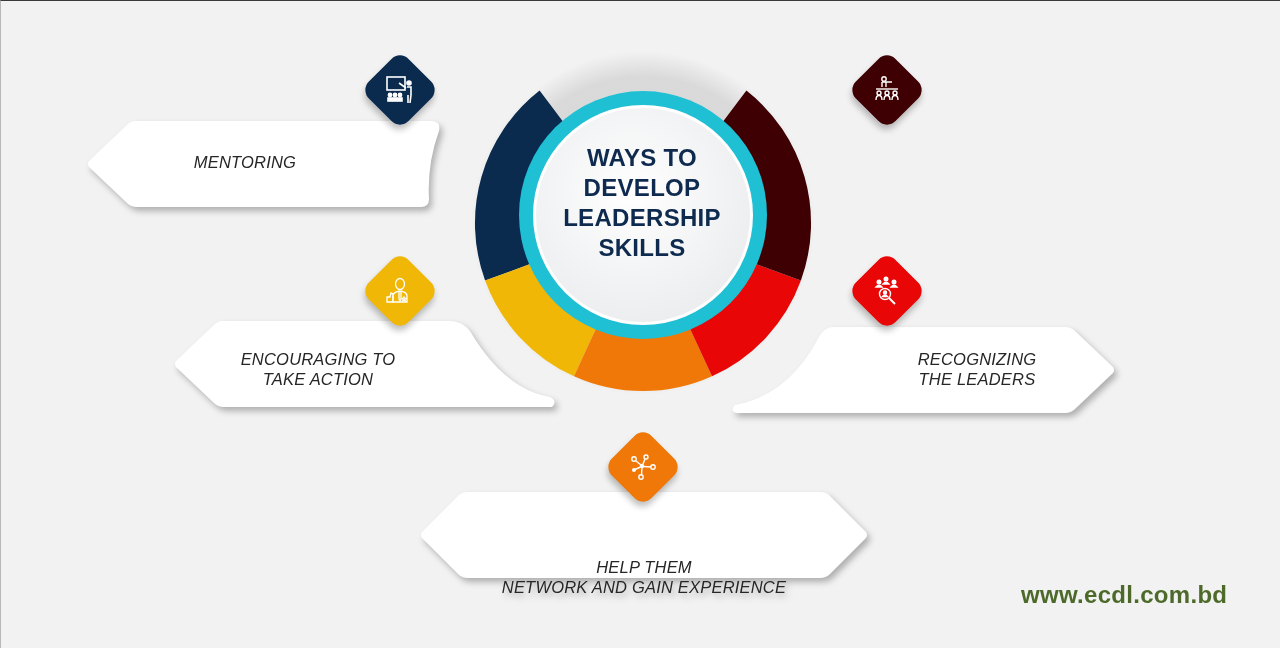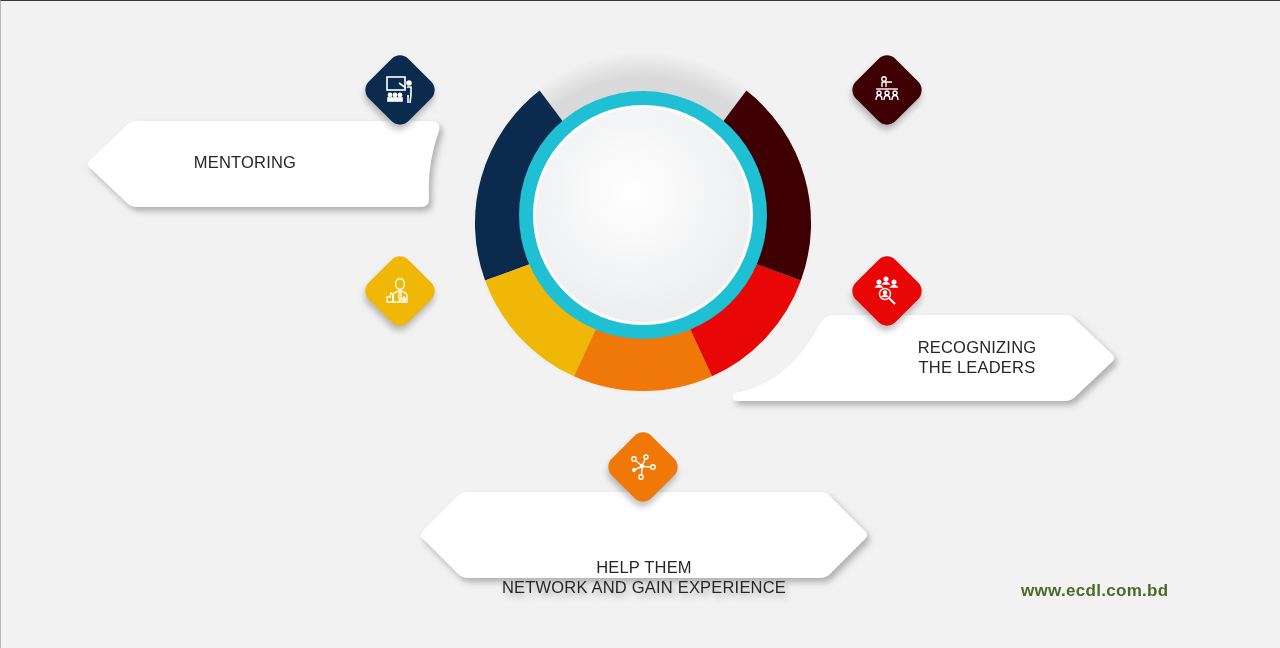--- a/index.html
+++ b/index.html
@@ -12,40 +12,40 @@
     box-sizing: border-box;
   }
   .canvas { position: absolute; inset: 0; }
   .arrow-card {
     position: absolute; background: #ffffff;
     filter: drop-shadow(3px 4px 3px rgba(0,0,0,0.28));
   }
   .arrow-card .shape { position: absolute; inset: 0; }
   .card-text {
     position: absolute; color: #262626; font-size: 16.5px; letter-spacing: 0.2px;
-    line-height: 20px; text-align: center; white-space: pre-line;
+    line-height: 20px; text-align: center; white-space: pre-line; font-style: italic;
   }
   .badge {
     position: absolute; width: 56px; height: 56px; border-radius: 12px;
     transform: rotate(45deg);
     box-shadow: 3px 4px 6px rgba(0,0,0,0.25);
   }
   .badge-icon {
     position: absolute; width: 56px; height: 56px;
     display: flex; align-items: center; justify-content: center;
   }
   .center-title {
     position: absolute; left: 541px; top: 142px; width: 200px;
     text-align: center; color: #0e2a4f; font-weight: 700;
     font-size: 24px; line-height: 30px; letter-spacing: 0.3px;
     white-space: pre-line;
   }
   .website {
     position: absolute; left: 1020px; top: 580px;
-    color: #4d6a2a; font-weight: 700; font-size: 17px; letter-spacing: 0.3px;
+    color: #4d6a2a; font-weight: 700; font-size: 24px; letter-spacing: 0.3px;
   }
 </style>
 </head>
 <body>
 
 <div class="canvas">
 
   <svg style="position:absolute;left:0;top:0" width="1280" height="648" viewBox="0 0 1280 648">
     <defs>
       <radialGradient id="ringShadow" cx="50%" cy="50%" r="50%">
@@ -68,31 +68,42 @@
 
     <path d="M 711.0 375.3 L 686.6 322.5 A 110 110 0 0 0 745.4 259.6 L 799.9 279.5 A 168 168 0 0 1 711.0 375.3 Z" fill="#e80606"></path>
 
     <path d="M 799.9 279.5 L 745.4 259.6 A 110 110 0 0 0 710.8 135.5 L 745.4 89.6 A 168 168 0 0 1 799.9 279.5 Z" fill="#3f0003"></path>
 
     <circle cx="642" cy="214" r="124" fill="#1fbfd4"></circle>
     <circle cx="642" cy="214" r="110" fill="#ffffff"></circle>
     <circle cx="642" cy="214" r="107" fill="url(#innerDisc)"></circle>
   </svg>
 
+  <div class="center-title">WAYS TO
+DEVELOP
+LEADERSHIP
+SKILLS</div>
 
   <div class="arrow-card" style="left:86px;top:118px;width:354px;height:90px;background:none;">
     <svg class="shape" width="354" height="90" viewBox="0 0 354 90">
       <path d="M 48 2 L 344 2 Q 354 2 352 12 Q 340 45 342 80 Q 342 88 334 88 L 50 88 Q 44 88 40 84 L 2 48 Q 0 45 2 42 L 40 6 Q 44 2 48 2 Z" fill="#ffffff"></path>
     </svg>
     <div class="card-text" style="left:60px;top:33px;width:196px;">MENTORING</div>
   </div>
 
 
+  <div class="arrow-card" style="left:173px;top:318px;width:384px;height:90px;background:none;">
+    <svg class="shape" width="384" height="90" viewBox="0 0 384 90">
+      <path d="M 48 2 L 276 2 Q 288 2 296 12 Q 330 70 376 78 Q 384 82 378 88 L 50 88 Q 44 88 40 84 L 2 48 Q 0 45 2 42 L 40 6 Q 44 2 48 2 Z" fill="#ffffff"></path>
+    </svg>
+    <div class="card-text" style="left:40px;top:30px;width:208px;">ENCOURAGING TO
+TAKE ACTION</div>
+  </div>
 
-  <div class="arrow-card" style="left:728px;top:312px;width:386px;height:90px;background:none;">
+  <div class="arrow-card" style="left:728px;top:324px;width:386px;height:90px;background:none;">
     <svg class="shape" width="386" height="90" viewBox="0 0 386 90">
       <path d="M 104 2 L 336 2 Q 342 2 346 6 L 384 42 Q 386 45 384 48 L 346 84 Q 342 88 336 88 L 8 88 Q 0 86 6 80 Q 60 70 90 12 Q 96 2 104 2 Z" fill="#ffffff"></path>
     </svg>
     <div class="card-text" style="left:150px;top:24px;width:196px;">RECOGNIZING
 THE LEADERS</div>
   </div>
 
   <div class="arrow-card" style="left:419px;top:489px;width:448px;height:90px;background:none;">
     <svg class="shape" width="448" height="90" viewBox="0 0 448 90">
       <path d="M 48 2 L 400 2 Q 406 2 410 6 L 446 42 Q 448 45 446 48 L 410 84 Q 406 88 400 88 L 48 88 Q 42 88 38 84 L 2 48 Q 0 45 2 42 L 38 6 Q 42 2 48 2 Z" fill="#ffffff"></path>

